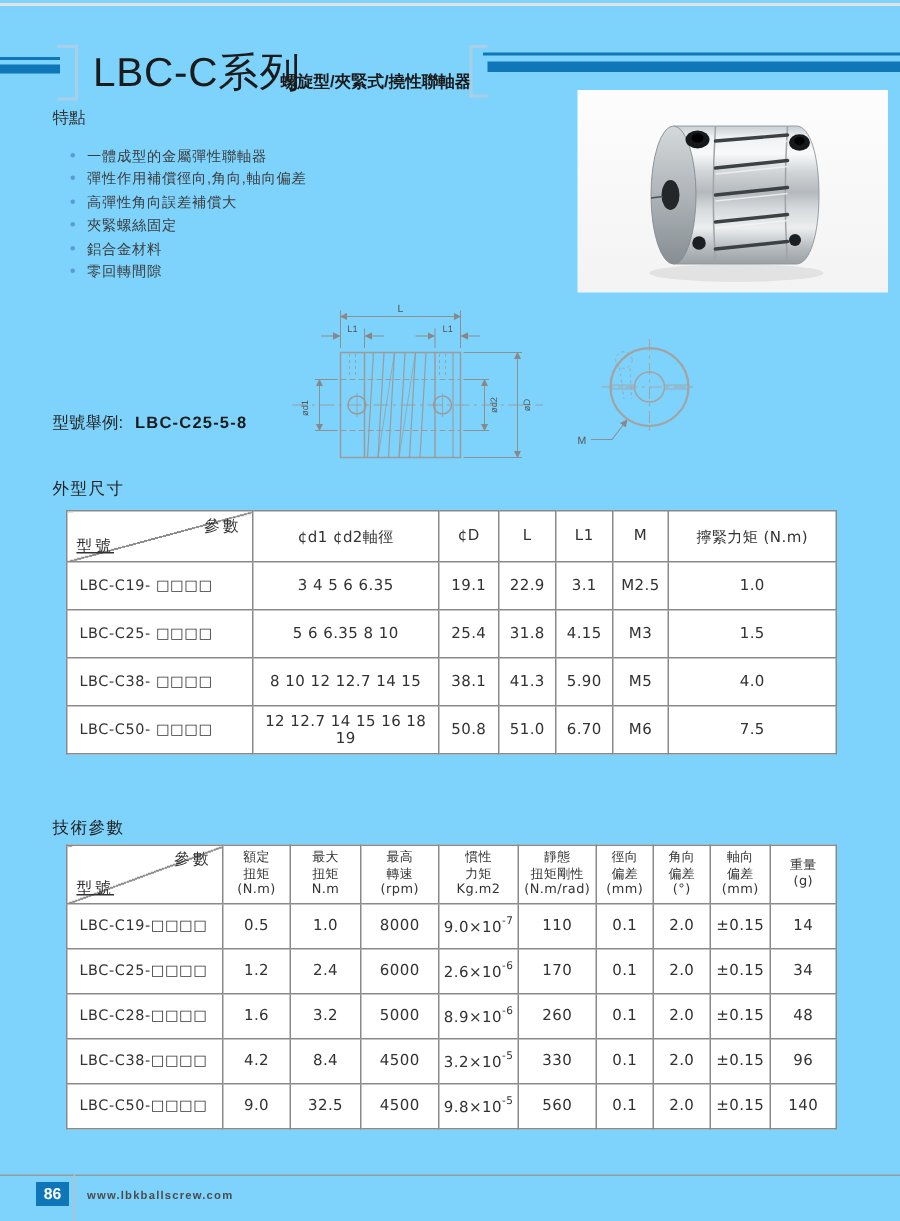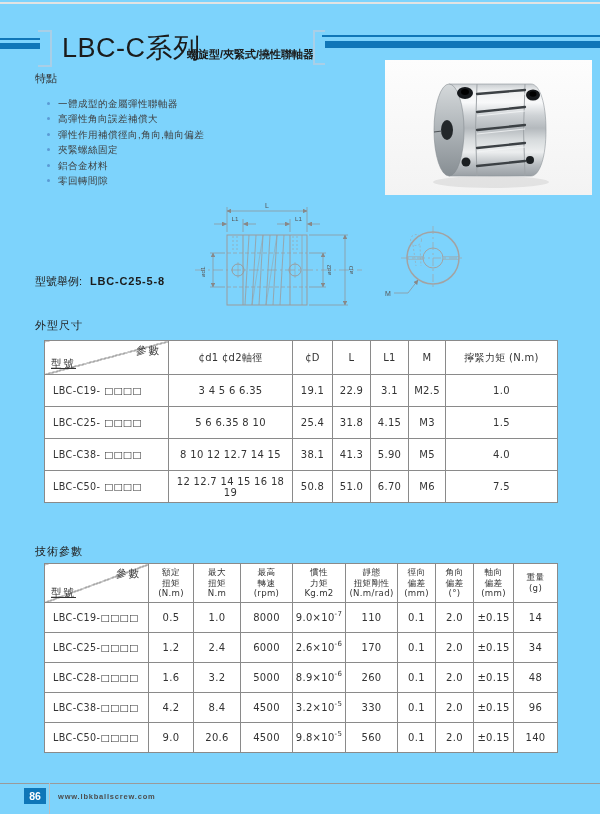--- a/index.html
+++ b/index.html
@@ -77,22 +77,22 @@
   <div class="bracket-l"></div>
   <div class="title">LBC-C系列</div>
   <div class="subtitle">螺旋型/夾緊式/撓性聯軸器</div>
   <div class="bracket-r"></div>
   <div class="bar bar-thin-r"></div>
   <div class="bar bar-thick-r"></div>
 
   <div class="feat-head">特點</div>
   <ul class="features">
     <li><span class="dot"></span><span>一體成型的金屬彈性聯軸器</span></li>
+    <li><span class="dot"></span><span>彈性作用補償徑向,角向,軸向偏差</span></li>
     <li><span class="dot"></span><span>高彈性角向誤差補償大</span></li>
-    <li><span class="dot"></span><span>彈性作用補償徑向,角向,軸向偏差</span></li>
     <li><span class="dot"></span><span>夾緊螺絲固定</span></li>
     <li><span class="dot"></span><span>鋁合金材料</span></li>
     <li><span class="dot"></span><span>零回轉間隙</span></li>
   </ul>
 
   <div class="photo">
     <svg width="207" height="135" viewBox="0 0 207 135">
       <defs>
         <linearGradient id="bodyGrad" x1="0" y1="0" x2="0" y2="1">
           <stop offset="0" stop-color="#c9cdd0"></stop>
@@ -386,21 +386,21 @@
       <td><span>3.2×10</span><sup>-5</sup></td>
       <td>330</td>
       <td>0.1</td>
       <td>2.0</td>
       <td>±0.15</td>
       <td>96</td>
     </tr>
     <tr>
       <td class="model">LBC-C50-□□□□</td>
       <td>9.0</td>
-      <td>20.6</td>
+      <td>32.5</td>
       <td>4500</td>
       <td><span>9.8×10</span><sup>-5</sup></td>
       <td>560</td>
       <td>0.1</td>
       <td>2.0</td>
       <td>±0.15</td>
       <td>140</td>
     </tr>
   </tbody>
     </table>

